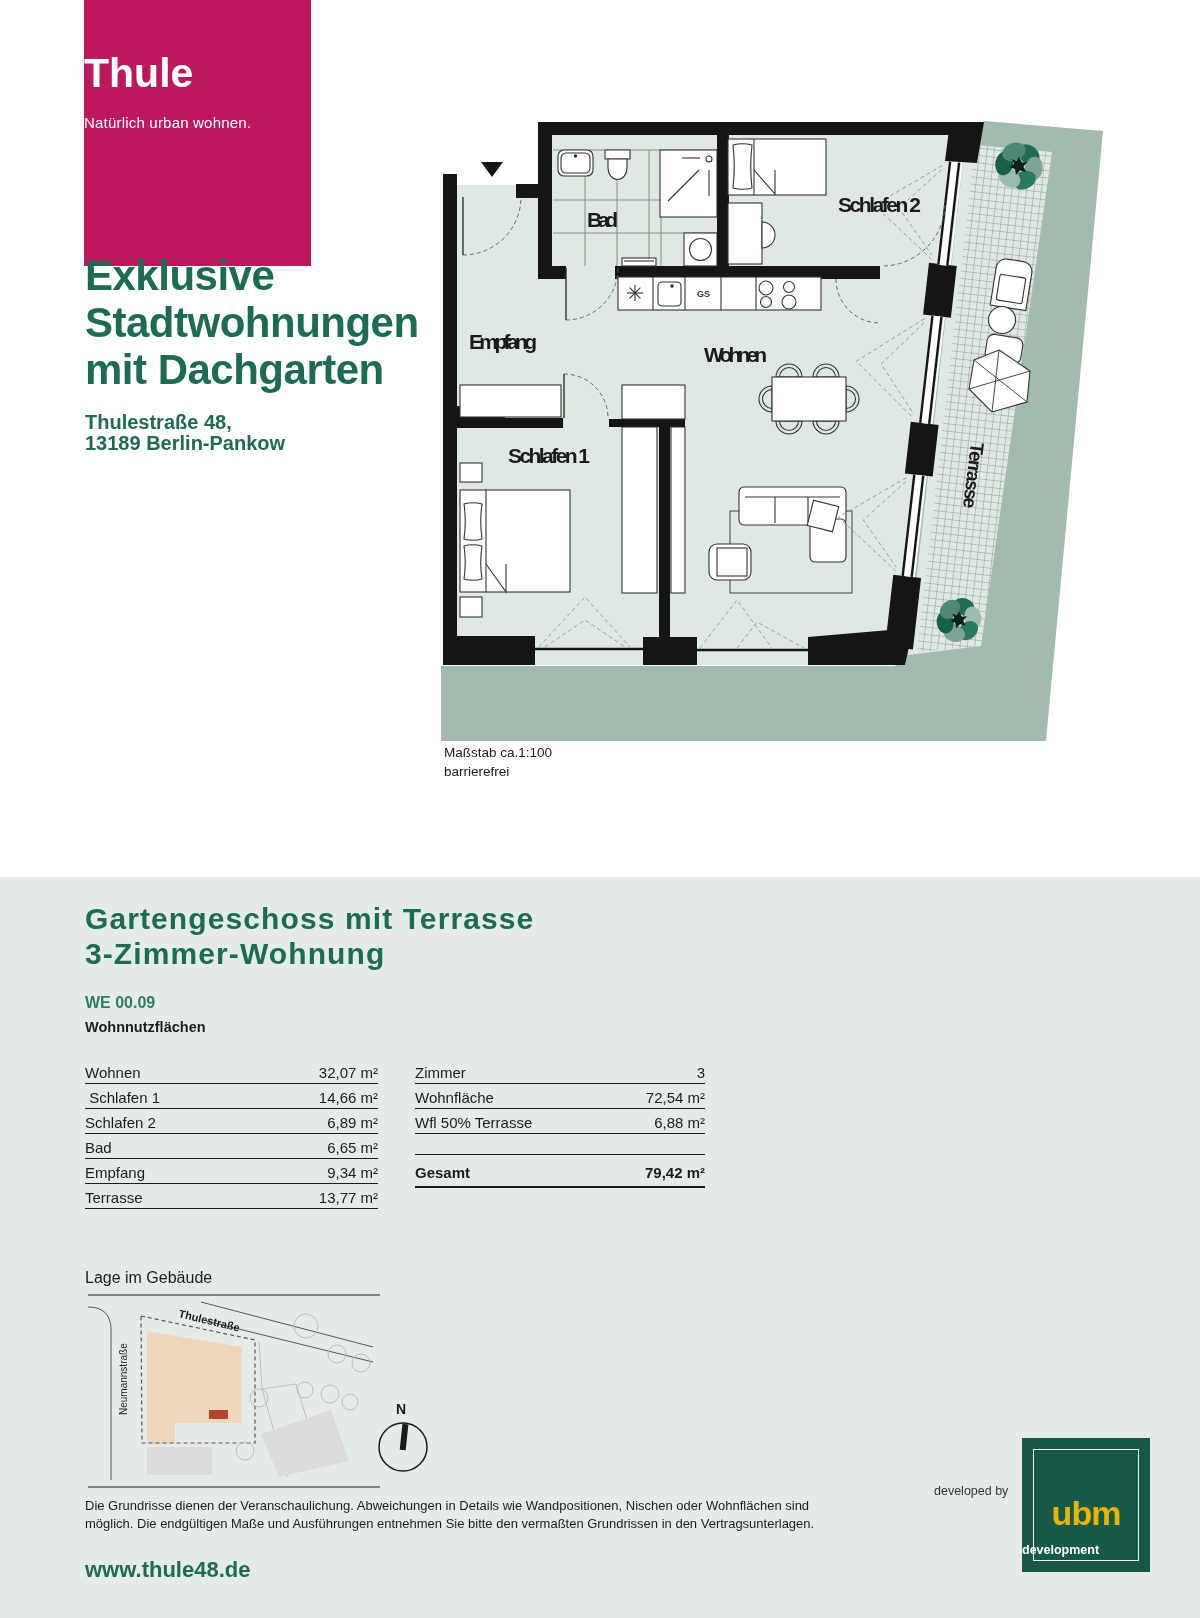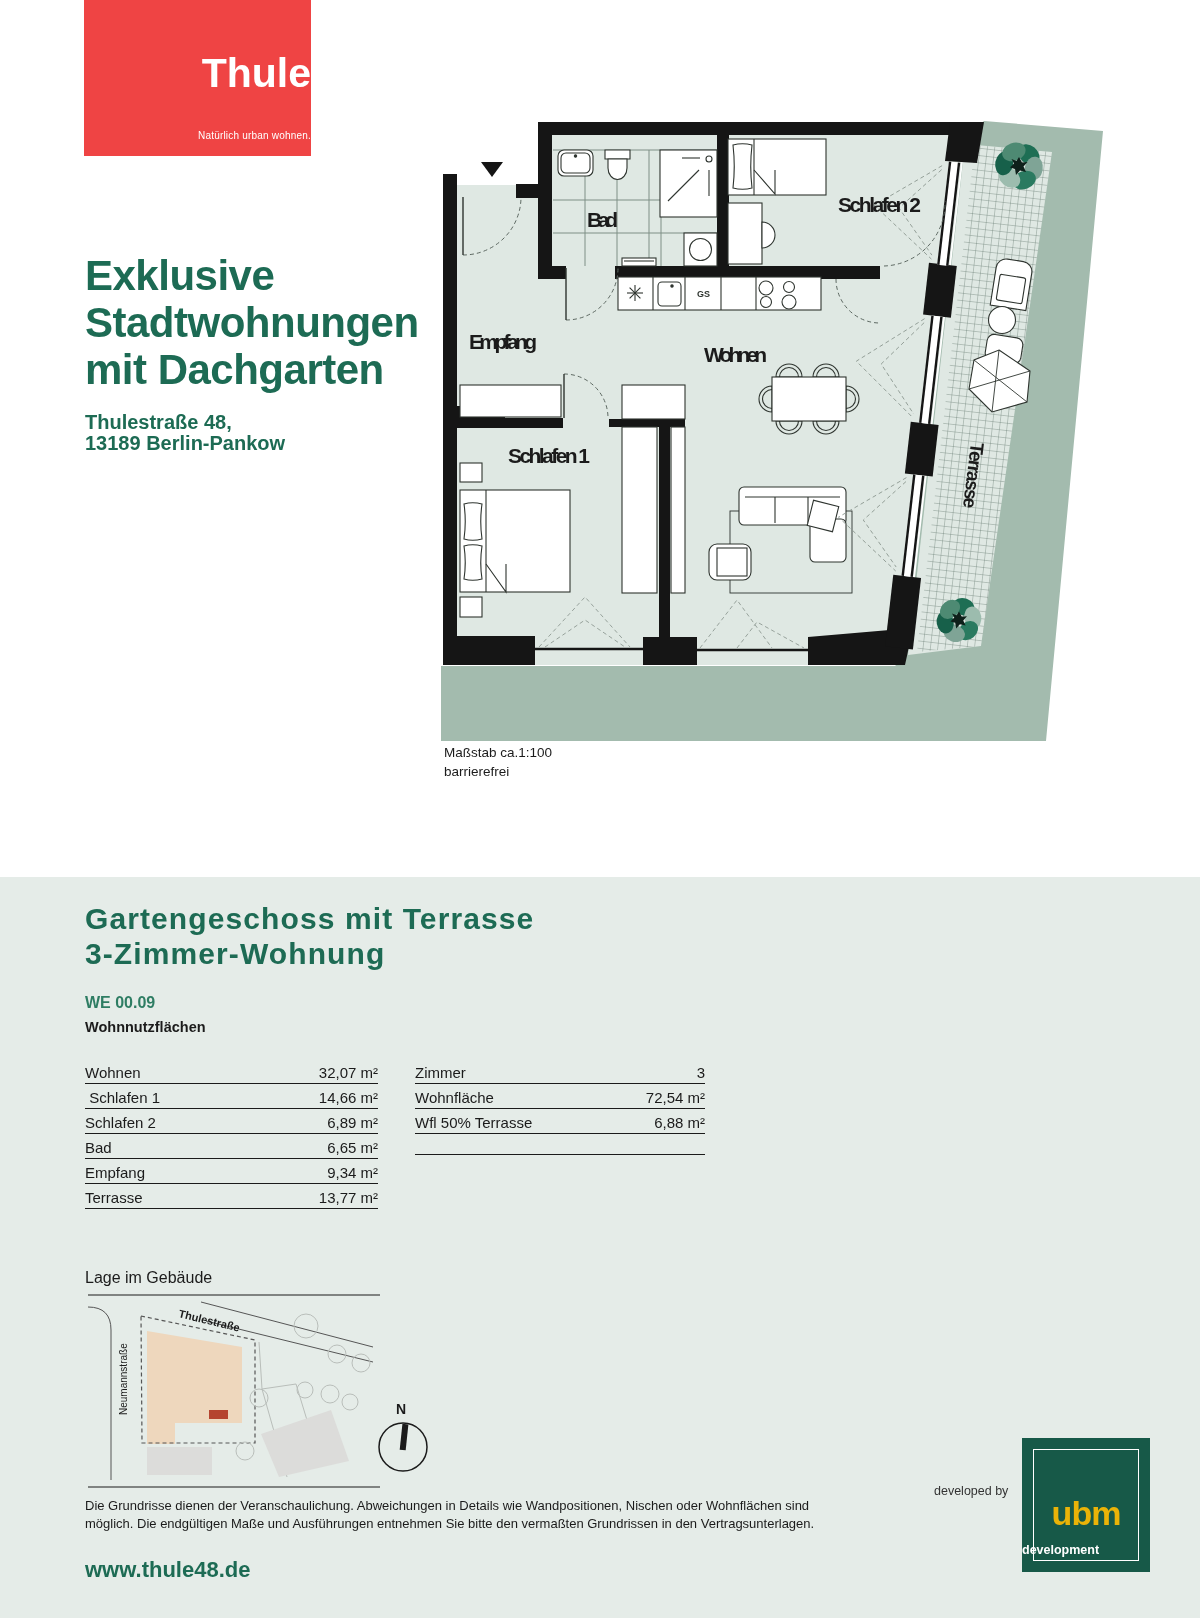--- a/index.html
+++ b/index.html
@@ -4,26 +4,26 @@
 <style>
 *{margin:0;padding:0;box-sizing:border-box}
 html,body{width:1200px;height:1618px;background:#fff;font-family:"Liberation Sans",sans-serif;position:relative;overflow:hidden}
 .abs{position:absolute}
 </style>
 </head>
 <body>
 
 <div class="abs" style="left:0;top:877px;width:1200px;height:741px;background:#e5ece8"></div>
 
-<div class="abs" style="left:84px;top:0;width:227px;height:156px;background:#ef4444;color:#fff;text-align:right">
+<div class="abs" style="left:84px;top:0;width:227px;height:266px;background:#be185d;color:#fff;text-align:left">
 
   <div style="font-size:41px;font-weight:bold;margin-top:53px;line-height:40px">Thule</div>
 
 
-  <div style="font-size:10px;margin-top:37px;letter-spacing:0.2px">Natürlich urban wohnen.</div>
+  <div style="font-size:15px;margin-top:21px;letter-spacing:0.2px">Natürlich urban wohnen.</div>
 </div>
 
 <div class="abs" style="left:85px;top:252px;font-size:42px;line-height:47px;font-weight:bold;color:#1d6b54;letter-spacing:-0.5px">Exklusive<br>Stadtwohnungen<br>mit Dachgarten</div>
 
 <div class="abs" style="left:85px;top:412px;font-size:20px;line-height:21px;font-weight:bold;color:#1d6b54">Thulestraße 48,<br>13189 Berlin-Pankow</div>
 
 <svg class="abs" style="left:430px;top:90px" width="690" height="700" viewBox="430 90 690 700">
   <defs>
     <pattern id="tgrid" width="7.3" height="7.3" patternUnits="userSpaceOnUse" patternTransform="rotate(6.5 963 159)">
       <path d="M7.3 0H0V7.3" fill="none" stroke="#6d8076" stroke-width="0.75"></path>
@@ -350,20 +350,21 @@
   <div style="height:25px;border-bottom:1px solid #1b1b1b;padding-top:5px;box-sizing:border-box"><span>Bad</span><span style="float:right">6,65 m²</span></div>
   <div style="height:25px;border-bottom:1px solid #1b1b1b;padding-top:5px;box-sizing:border-box"><span>Empfang</span><span style="float:right">9,34 m²</span></div>
   <div style="height:25px;border-bottom:1px solid #1b1b1b;padding-top:5px;box-sizing:border-box"><span>Terrasse</span><span style="float:right">13,77 m²</span></div>
 </div>
 
 <div class="abs" style="left:415px;top:1059px;width:290px;font-size:15px;color:#1b1b1b">
   <div style="height:25px;border-bottom:1px solid #1b1b1b;padding-top:5px;box-sizing:border-box"><span>Zimmer</span><span style="float:right">3</span></div>
   <div style="height:25px;border-bottom:1px solid #1b1b1b;padding-top:5px;box-sizing:border-box"><span>Wohnfläche</span><span style="float:right">72,54 m²</span></div>
   <div style="height:25px;border-bottom:1px solid #1b1b1b;padding-top:5px;box-sizing:border-box"><span>Wfl 50% Terrasse</span><span style="float:right">6,88 m²</span></div>
   <div style="height:21px;border-bottom:1px solid #1b1b1b;box-sizing:border-box"></div>
+  <div style="height:33px;border-bottom:2px solid #1b1b1b;padding-top:9px;font-weight:bold;box-sizing:border-box"><span>Gesamt</span><span style="float:right">79,42 m²</span></div>
 </div>
 
 <div class="abs" style="left:85px;top:1269px;font-size:16px;font-weight:normal;color:#1b1b1b">Lage im Gebäude</div>
 
 <svg class="abs" style="left:85px;top:1290px" width="360" height="200" viewBox="85 1290 360 200">
 
   <line x1="88" y1="1295" x2="380" y2="1295" stroke="#1b1b1b" stroke-width="1"></line>
 
   <line x1="88" y1="1487" x2="380" y2="1487" stroke="#1b1b1b" stroke-width="1"></line>
 

